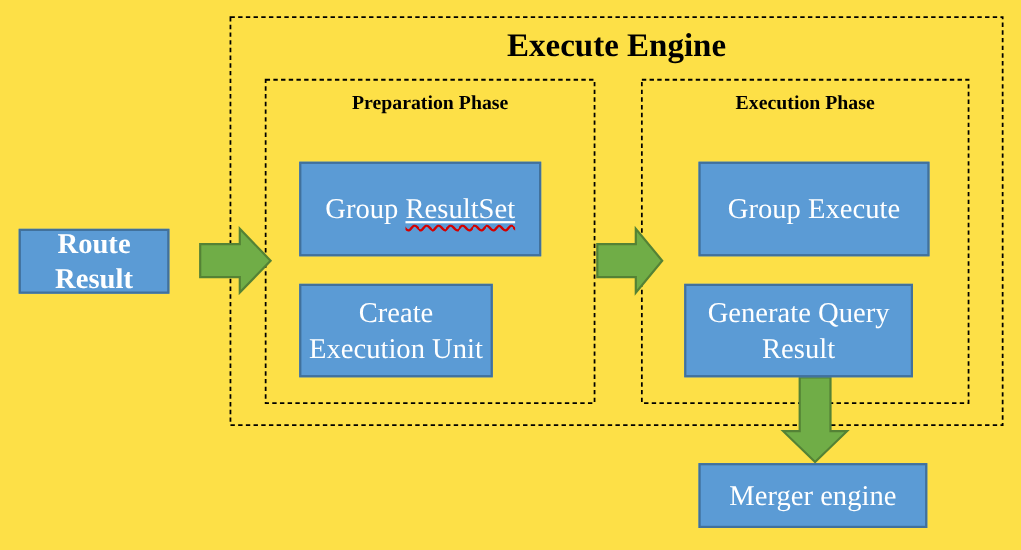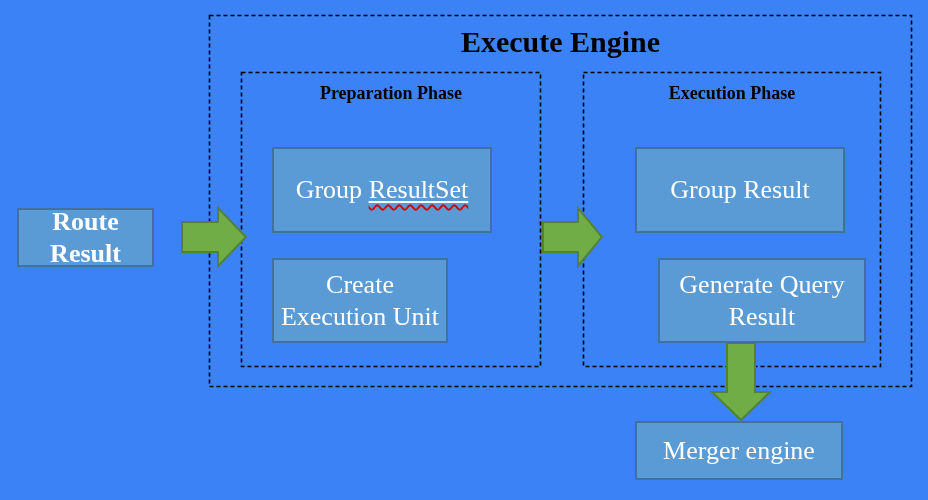--- a/index.html
+++ b/index.html
@@ -4,21 +4,21 @@
 <style>
   html, body {
     margin: 0;
     padding: 0;
     background: #ffffff;
   }
   .canvas {
     position: relative;
     width: 928px;
     height: 500px;
-    background: #3b82f6;
+    background: #fde047;
     font-family: "Liberation Serif", "DejaVu Serif", serif;
     overflow: hidden;
   }
   .layer {
     position: absolute;
     left: 0;
     top: 0;
   }
   .title {
     position: absolute;
@@ -57,21 +57,21 @@
     display: flex;
     align-items: center;
     justify-content: center;
     text-align: center;
     padding: 18px 6px;
   }
   .node-route   { left: 17px;  top: 208px; width: 137px; height: 59px; font-weight: bold; }
   .node-grs     { left: 272px; top: 147px; width: 220px; height: 86px; }
   .node-ceu     { left: 272px; top: 258px; width: 176px; height: 85px; }
   .node-ge      { left: 635px; top: 147px; width: 210px; height: 86px; }
-  .node-gqr     { left: 658px; top: 258px; width: 208px; height: 85px; }
+  .node-gqr     { left: 622px; top: 258px; width: 208px; height: 85px; }
   .node-merger  { left: 635px; top: 421px; width: 208px; height: 59px; align-items: center; }
 
   
   .spell-squiggle {
     text-decoration: underline wavy #d40000;
     text-decoration-thickness: 1.5px;
     text-underline-offset: 6px;
   }
   .word-underline {
     text-decoration: underline solid #ffffff;
@@ -107,21 +107,21 @@
 
   <div class="node node-grs">
     <span><span>Group </span><span class="spell-squiggle"><span class="word-underline">ResultSet</span></span></span>
   </div>
 
   <div class="node node-ceu">
     <span>Create Execution Unit</span>
   </div>
 
   <div class="node node-ge">
-    <span>Group Result</span>
+    <span>Group Execute</span>
   </div>
 
   <div class="node node-gqr">
     <span>Generate Query Result</span>
   </div>
 
   <div class="node node-merger">
     <span>Merger engine</span>
   </div>
 

